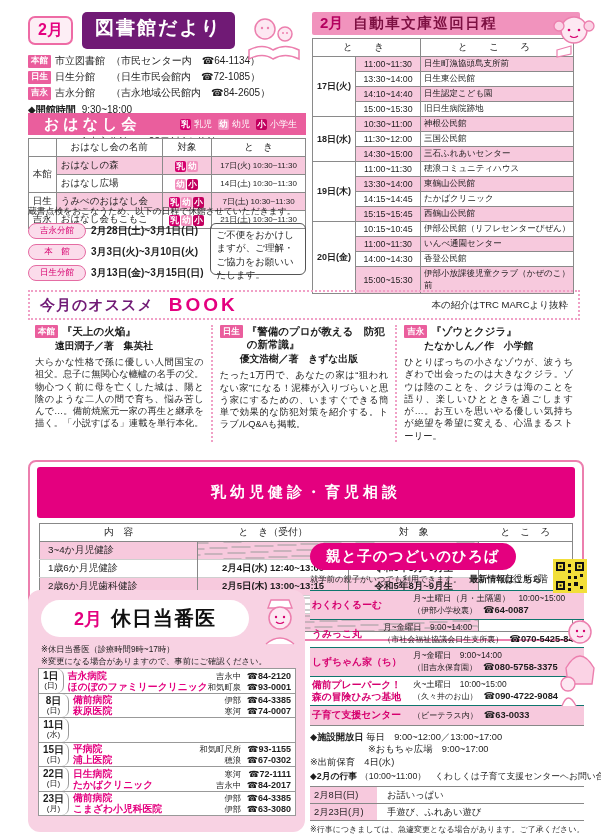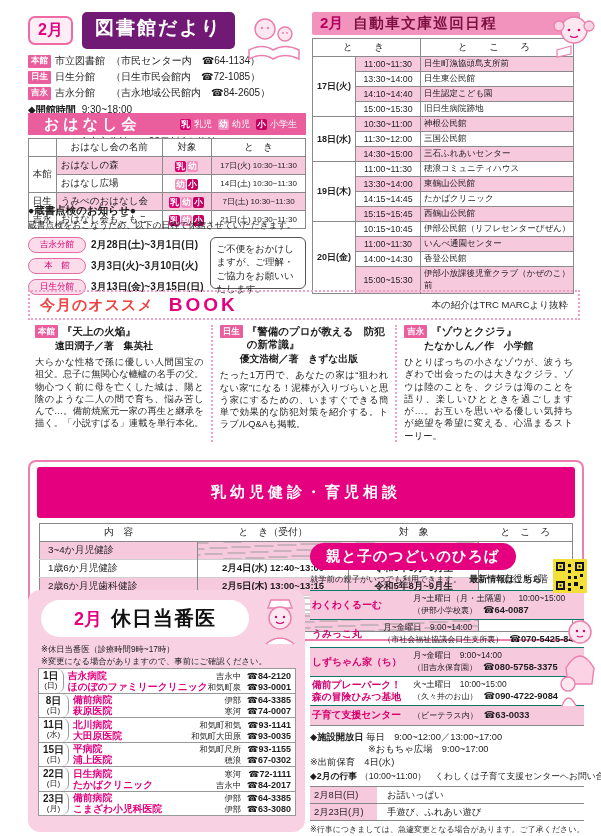--- a/index.html
+++ b/index.html
@@ -67,21 +67,21 @@
   .mob-table th,.mob-table td{border:1px solid #8a8a8a;}
   .mob-table th{font-weight:normal;font-size:9.5px;letter-spacing:6px;height:15px;}
   .mob-table .date-cell{width:40px;text-align:center;font-size:9px;font-weight:bold;background:#fff;}
   .mob-table .t{width:64px;text-align:center;font-size:8.8px;height:13.5px;padding:0;}
   .mob-table .pl{font-size:8.5px;padding-left:3px;}
   .mob-table tr.p .t,.mob-table tr.p .pl{background:#f7c9dd;}
 
   
   .books{left:28px;top:290px;width:552px;}
   .books-strip{border:2px dotted #f0a0c6;display:flex;align-items:center;padding:2px 10px;height:22px;}
-  .books-title-jp{color:#ef4444;font-weight:bold;font-size:15px;letter-spacing:1px;}
+  .books-title-jp{color:#701a75;font-weight:bold;font-size:15px;letter-spacing:1px;}
   .books-title-en{color:#e4007f;font-weight:bold;font-size:19px;margin-left:15px;letter-spacing:3px;}
   .books-note{margin-left:auto;font-size:9.5px;}
   .books-row{display:flex;margin-top:5px;}
   .book{width:170px;padding:0 7px;font-size:9.3px;}
   .book + .book{border-left:2px dotted #f0a0c6;}
   .book-head{display:flex;gap:4px;align-items:flex-start;}
   .book-title{font-weight:bold;font-size:10.5px;line-height:1.25;}
   .book-author{font-weight:bold;font-size:9.8px;margin:2px 0 3px 20px;}
   .book-desc{margin:0;line-height:1.32;text-align:justify;}
 
@@ -231,21 +231,20 @@
   <tr>
     <td class="br">吉永</td>
     <td class="nm">おはなし会もこもこ</td>
     <td class="tg"><span class="badge b-nyu">乳</span><span class="badge b-yo">幼</span><span class="badge b-sho">小</span></td>
     <td class="tm">21日(土) 10:30~11:30</td>
   </tr>
 </tbody>
   </table>
 
 <section class="sec inspection">
-  <div class="insp-title">●蔵書点検のお知らせ●</div>
   <div class="insp-desc">蔵書点検をおこなうため、以下の日程で休館させていただきます。</div>
   <div class="insp-flex">
     <div>
       <div class="insp-line">
         <span class="insp-label">吉永分館</span>
         <span class="insp-period">2月28日(土)~3月1日(日)</span>
       </div>
       <div class="insp-line">
         <span class="insp-label">本　館</span>
         <span class="insp-period">3月3日(火)~3月10日(火)</span>
@@ -481,32 +480,20 @@
             <span class="dp">寒河</span>
             <span class="dt">☎74-0007</span>
           </div>
       </div>
     </div>
     <div class="doc-row">
       <div class="doc-date">
           <span>11日</span>
           <span class="dday">(水)</span>
         </div>
-      <div class="doc-lines">
-        <div class="doc-line">
-            <span class="dn">北川病院</span>
-            <span class="dp">和気町和気</span>
-            <span class="dt">☎93-1141</span>
-          </div>
-        <div class="doc-line">
-            <span class="dn">大田原医院</span>
-            <span class="dp">和気町大田原</span>
-            <span class="dt">☎93-0035</span>
-          </div>
-      </div>
     </div>
     <div class="doc-row">
       <div class="doc-date">
           <span>15日</span>
           <span class="dday">(日)</span>
         </div>
       <div class="doc-lines">
         <div class="doc-line">
             <span class="dn">平病院</span>
             <span class="dp">和気町尺所</span>

